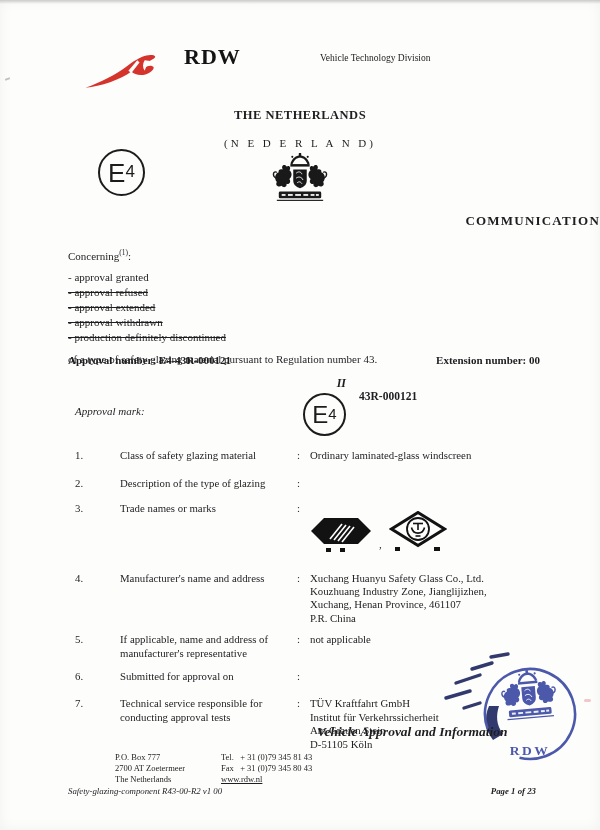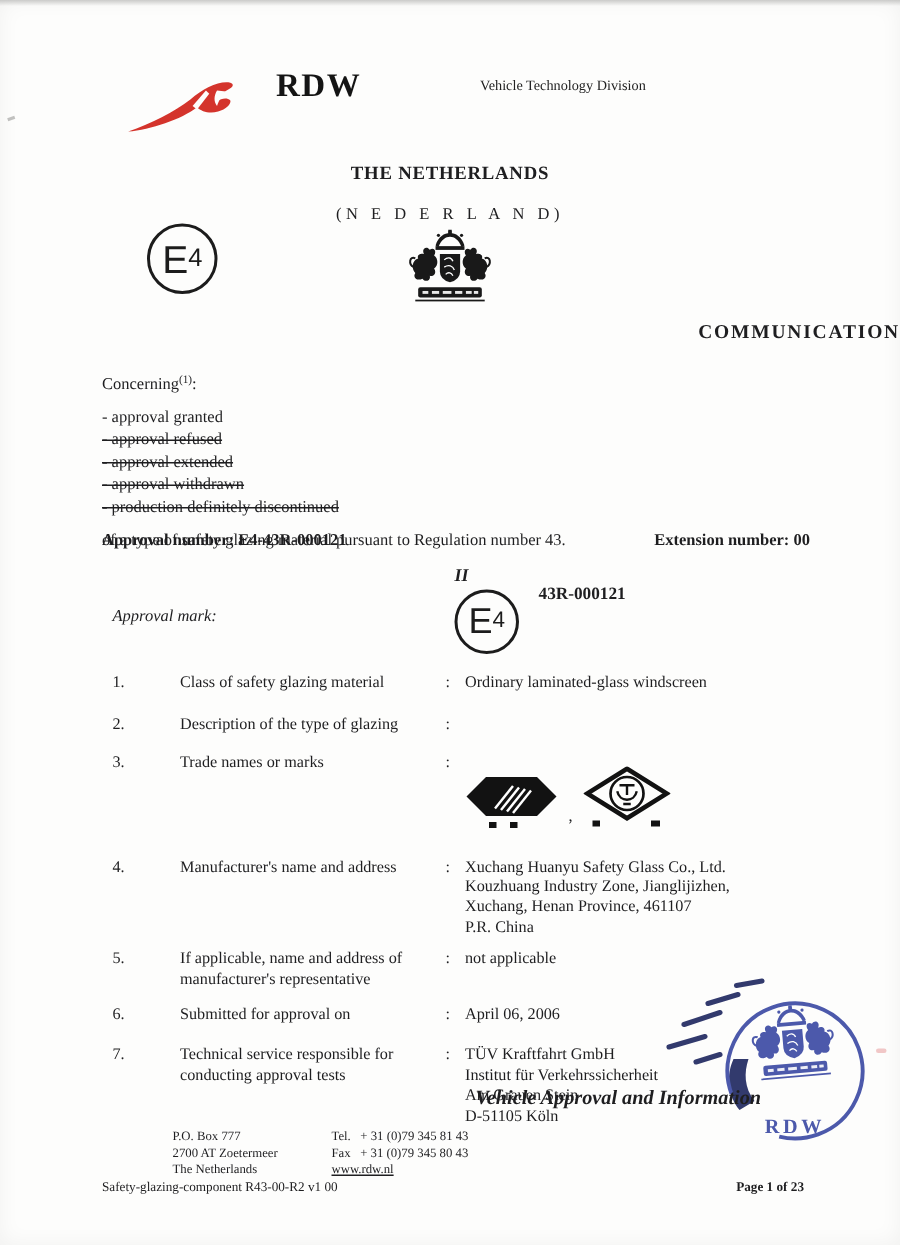--- a/index.html
+++ b/index.html
@@ -57,21 +57,21 @@
   .concerning-head{margin-bottom:7px;}
   .concerning-head sup{font-size:7.5px;}
   .struck{text-decoration:line-through;text-decoration-thickness:1.2px;}
   .subject{margin-top:8px;}
 
   
   .approval-row{position:absolute;left:68px;top:354px;width:472px;display:flex;justify-content:space-between;font-size:11px;font-weight:bold;}
 
   .mark-row{position:absolute;left:75px;top:376px;display:flex;align-items:flex-start;}
   .mark-label{font-style:italic;font-size:11px;width:228px;margin-top:29px;}
-  .mark-center{display:flex;flex-direction:column;align-items:flex-start;}
+  .mark-center{display:flex;flex-direction:column;align-items:flex-end;}
   .mark-class{font-size:12px;font-weight:bold;font-style:italic;margin-bottom:2px;}
   .mark-number{font-size:11.5px;font-weight:bold;margin:14px 0 0 13px;}
 
   
   .items{position:absolute;left:68px;top:449px;width:492px;font-size:10.8px;line-height:13.4px;}
   .item-row{display:flex;align-items:flex-start;}
   .i-num{width:52px;padding-left:7px;}
   .i-label{width:177px;white-space:pre-line;}
   .i-colon{width:13px;}
   .i-value{flex:1;white-space:pre-line;}
@@ -82,21 +82,21 @@
 
   
   .stamp{position:absolute;left:436px;top:646px;width:166px;height:138px;opacity:.93;}
 
   
   .addr{position:absolute;left:115px;top:752px;font-size:8.5px;line-height:11px;white-space:pre-line;}
   .telblock{position:absolute;left:221px;top:752px;font-size:8.5px;line-height:11px;}
   .website{text-decoration:underline;}
   .dept{position:absolute;left:317px;top:724px;font-size:13.5px;font-weight:bold;font-style:italic;}
 
-  .bottom-row{position:absolute;left:68px;top:786px;width:468px;display:flex;justify-content:space-between;font-size:8.8px;}
+  .bottom-row{position:absolute;left:68px;top:786px;width:468px;display:flex;justify-content:space-between;font-size:8.8px;font-style:italic;}
   .page-num{font-weight:600;}
 
   
   .speck-gray{position:absolute;left:5px;top:78px;width:5px;height:2px;background:#9a9a98;opacity:.6;transform:rotate(-20deg);}
   .speck-red{position:absolute;left:584px;top:699px;width:7px;height:3px;border-radius:2px;background:#e89a9a;opacity:.55;}
 </style>
 </head>
 <body>
 
 <div class="page">
@@ -247,21 +247,20 @@
       <span class="i-label">If applicable, name and address of
 manufacturer's representative</span>
       <span class="i-colon">:</span>
       <span class="i-value">not applicable</span>
     </div>
 
     <div class="item-row mb6">
       <span class="i-num">6.</span>
       <span class="i-label">Submitted for approval on</span>
       <span class="i-colon">:</span>
-      <span class="i-value">April 06, 2006</span>
     </div>
 
     <div class="item-row">
       <span class="i-num">7.</span>
       <span class="i-label">Technical service responsible for
 conducting approval tests</span>
       <span class="i-colon">:</span>
       <span class="i-value">TÜV Kraftfahrt GmbH
 Institut für Verkehrssicherheit
 Am Grauen Stein

